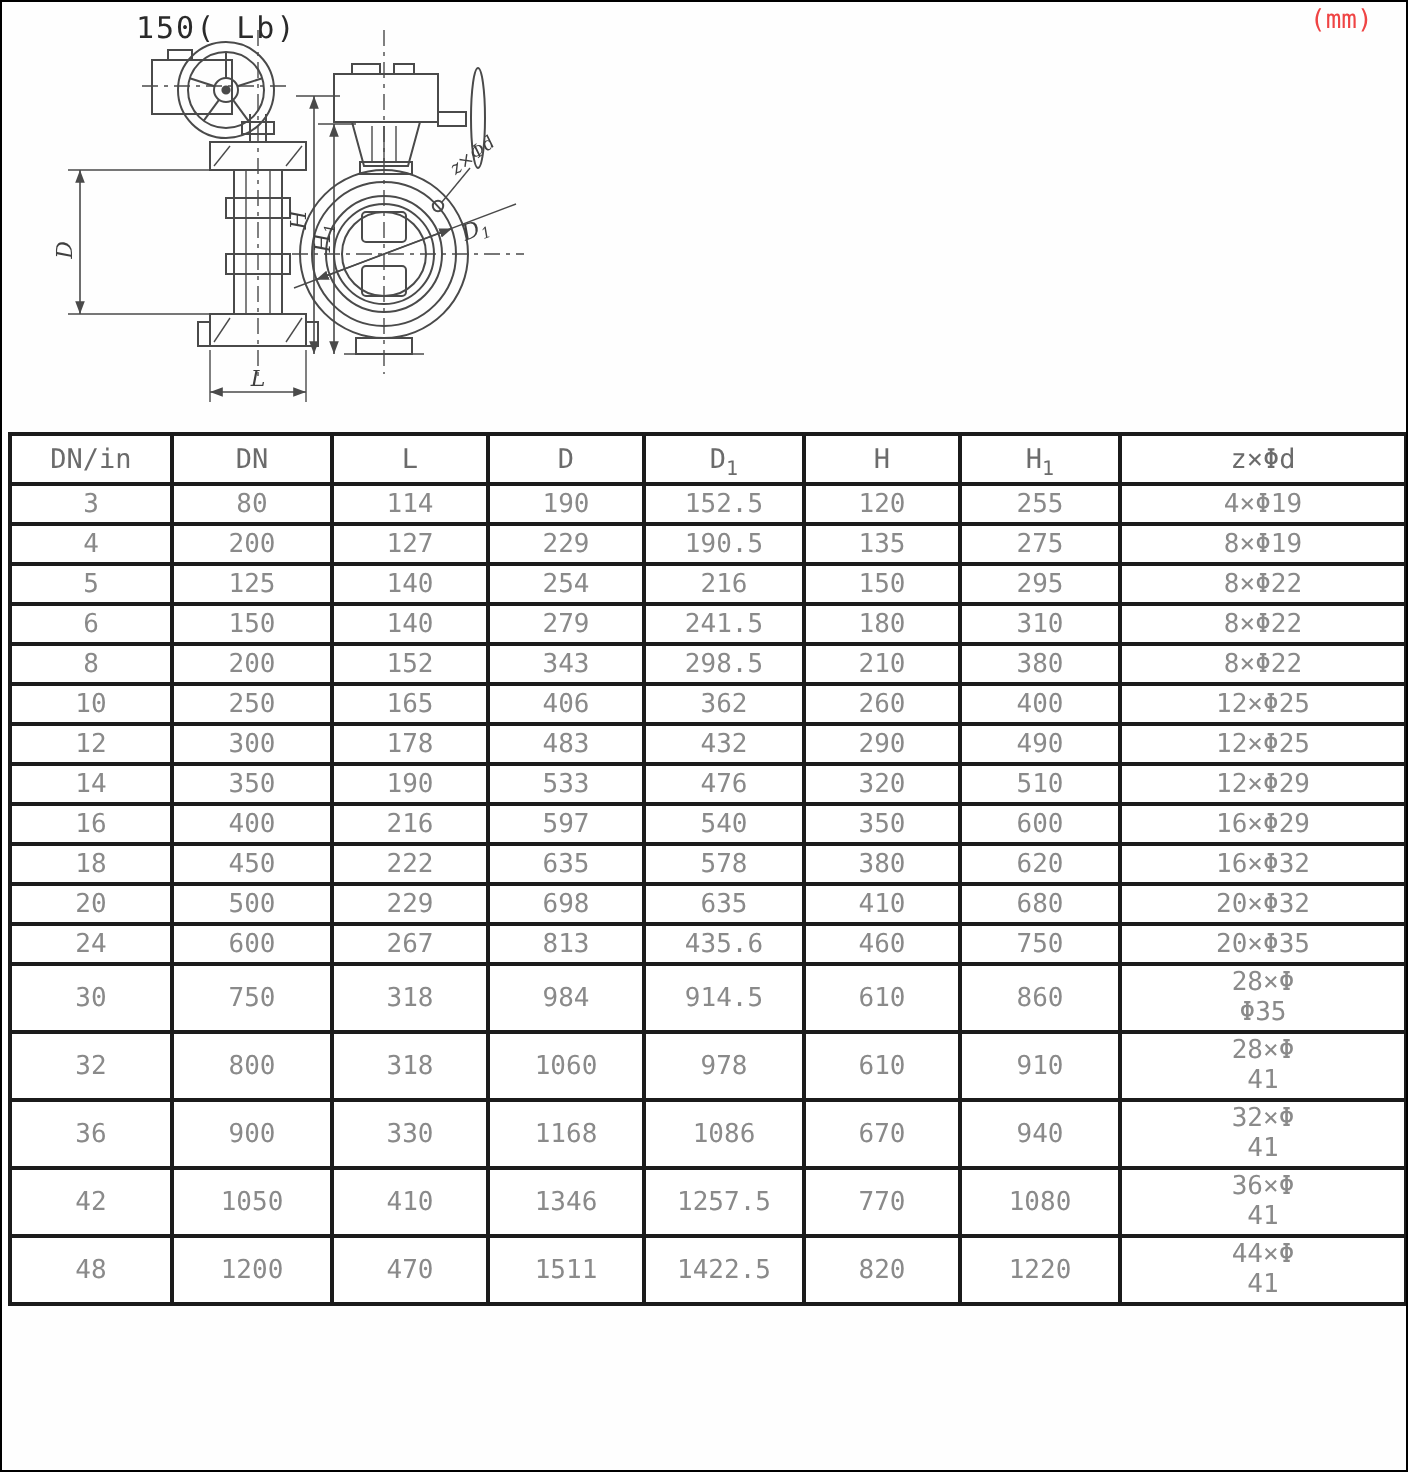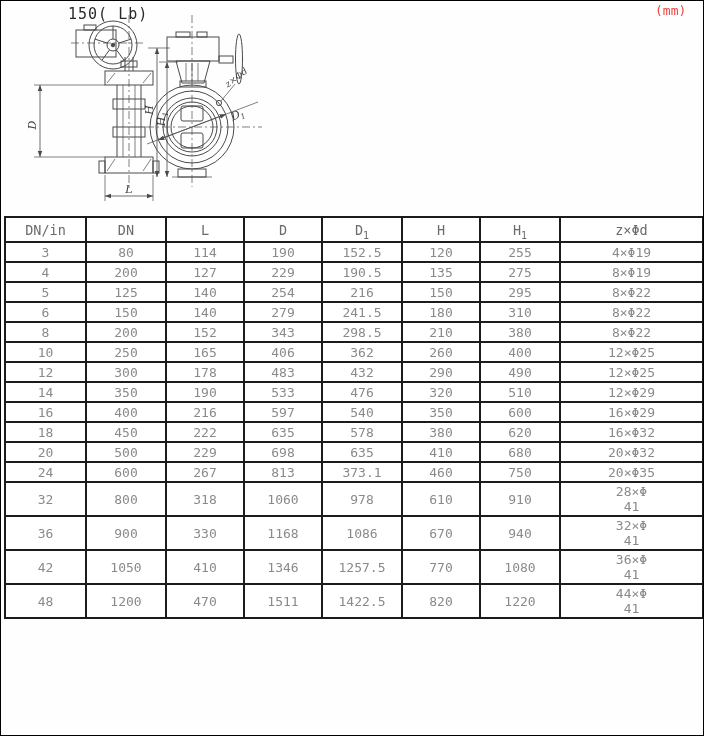--- a/index.html
+++ b/index.html
@@ -278,24 +278,35 @@
           <td>635</td>
           <td>410</td>
           <td>680</td>
           <td>20×Φ32</td>
         </tr>
         <tr>
           <td>24</td>
           <td>600</td>
           <td>267</td>
           <td>813</td>
-          <td>373.1</td>
+          <td>435.6</td>
           <td>460</td>
           <td>750</td>
           <td>20×Φ35</td>
+        </tr>
+        <tr>
+          <td>30</td>
+          <td>750</td>
+          <td>318</td>
+          <td>984</td>
+          <td>914.5</td>
+          <td>610</td>
+          <td>860</td>
+          <td>28×Φ
+Φ35</td>
         </tr>
         <tr>
           <td>32</td>
           <td>800</td>
           <td>318</td>
           <td>1060</td>
           <td>978</td>
           <td>610</td>
           <td>910</td>
           <td>28×Φ

